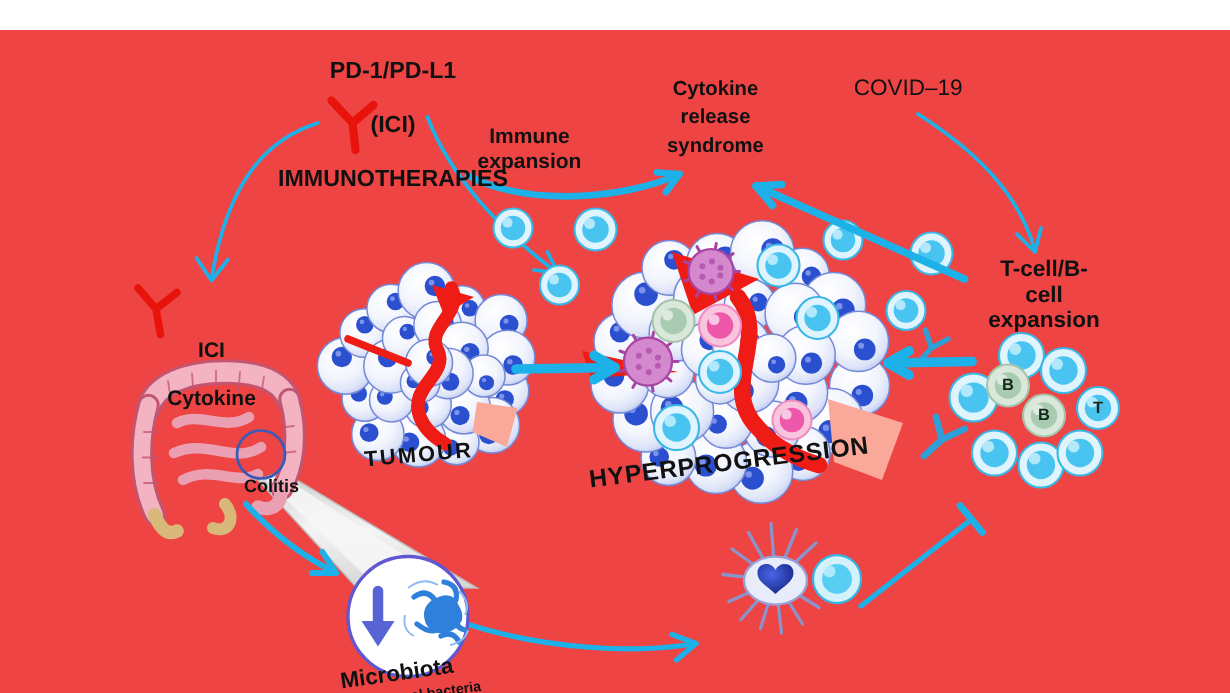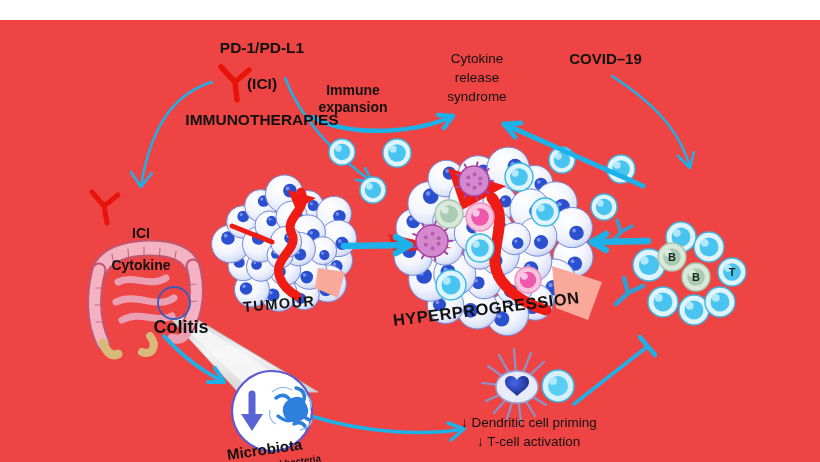--- a/index.html
+++ b/index.html
@@ -2,26 +2,26 @@
 <html><head>
 <meta charset="utf-8">
 <style>
   html,body{margin:0;padding:0;background:#ffffff;}
   #canvas{position:relative;width:820px;height:462px;background:#ef4444;overflow:hidden;
           font-family:"Liberation Sans",sans-serif;color:#111;margin-top:20px;}
   #art{position:absolute;left:0;top:0;}
   .lbl{position:absolute;color:#111;white-space:pre-line;}
   .c{text-align:center;}
   .t-title{left:152px;top:1px;width:220px;font-size:15.5px;font-weight:800;line-height:18px;}
-  .t-covid{left:543px;top:12px;width:125px;font-size:15px;font-weight:700;line-height:18px;}
+  .t-covid{left:543px;top:12px;width:125px;font-size:15px;font-weight:400;line-height:18px;}
   .t-immune{left:308px;top:62px;width:90px;font-size:14px;font-weight:800;line-height:16.5px;}
-  .t-cyto{left:432px;top:29px;width:90px;font-size:13.5px;font-weight:400;line-height:19px;}
+  .t-cyto{left:432px;top:29px;width:90px;font-size:13.5px;font-weight:700;line-height:19px;}
   .t-exp{left:655px;top:151px;width:82px;font-size:15px;font-weight:800;line-height:17px;}
   .t-icitox{left:104px;top:189px;width:74px;font-size:14px;font-weight:800;line-height:16px;text-align:center;}
-  .t-colitis{left:146px;top:297px;width:70px;font-size:18px;font-weight:800;}
+  .t-colitis{left:146px;top:297px;width:70px;font-size:12px;font-weight:800;}
   .t-tumour{left:243px;top:279px;font-size:14.5px;font-weight:800;letter-spacing:1.5px;
             transform:rotate(-5deg);transform-origin:left center;}
   .t-hyper{left:393px;top:291px;font-size:16.5px;font-weight:800;letter-spacing:.5px;
            transform:rotate(-7deg);transform-origin:left center;}
   .t-microb{left:227px;top:426px;font-size:15px;font-weight:800;transform:rotate(-8deg);
             transform-origin:left center;}
   .t-commensal{left:224px;top:446px;font-size:9.5px;font-weight:700;transform:rotate(-8deg);
                transform-origin:left center;}
   .t-dc1{left:461px;top:395px;font-size:13.5px;font-weight:500;}
   .t-dc2{left:477px;top:414px;font-size:13.5px;font-weight:500;}
@@ -486,28 +486,27 @@
   <div class="lbl t-title c">
     <div>PD-1/PD-L1</div>
     <div>(ICI)</div>
     <div>IMMUNOTHERAPIES</div>
   </div>
   <div class="lbl t-covid c">
     <div>COVID–19</div>
   </div>
   <div class="lbl t-immune c">Immune expansion</div>
   <div class="lbl t-cyto c">Cytokine release syndrome</div>
+  <div class="lbl t-exp c">T-cell/B-cell expansion</div>
   <div class="lbl t-icitox c">
     <div>ICI</div>
     <div>Cytokine</div>
   </div>
   <div class="lbl t-colitis c">Colitis</div>
   <div class="lbl t-tumour">TUMOUR</div>
   <div class="lbl t-hyper">HYPERPROGRESSION</div>
   <div class="lbl t-microb">Microbiota</div>
   <div class="lbl t-commensal"><span class="darr">↓</span><span>Commensal bacteria</span></div>
-  <div class="lbl t-dc1"><span class="darr">↓</span> <span>Dendritic cell priming</span></div>
-  <div class="lbl t-dc2"><span class="darr">↓</span> <span>T-cell activation</span></div>
 
   <div class="cell-letter" style="left:664px;top:229px;">B</div>
   <div class="cell-letter" style="left:688px;top:249px;">B</div>
   <div class="cell-letter" style="left:724px;top:244px;">T</div>
 </div>
 
 </body></html>

